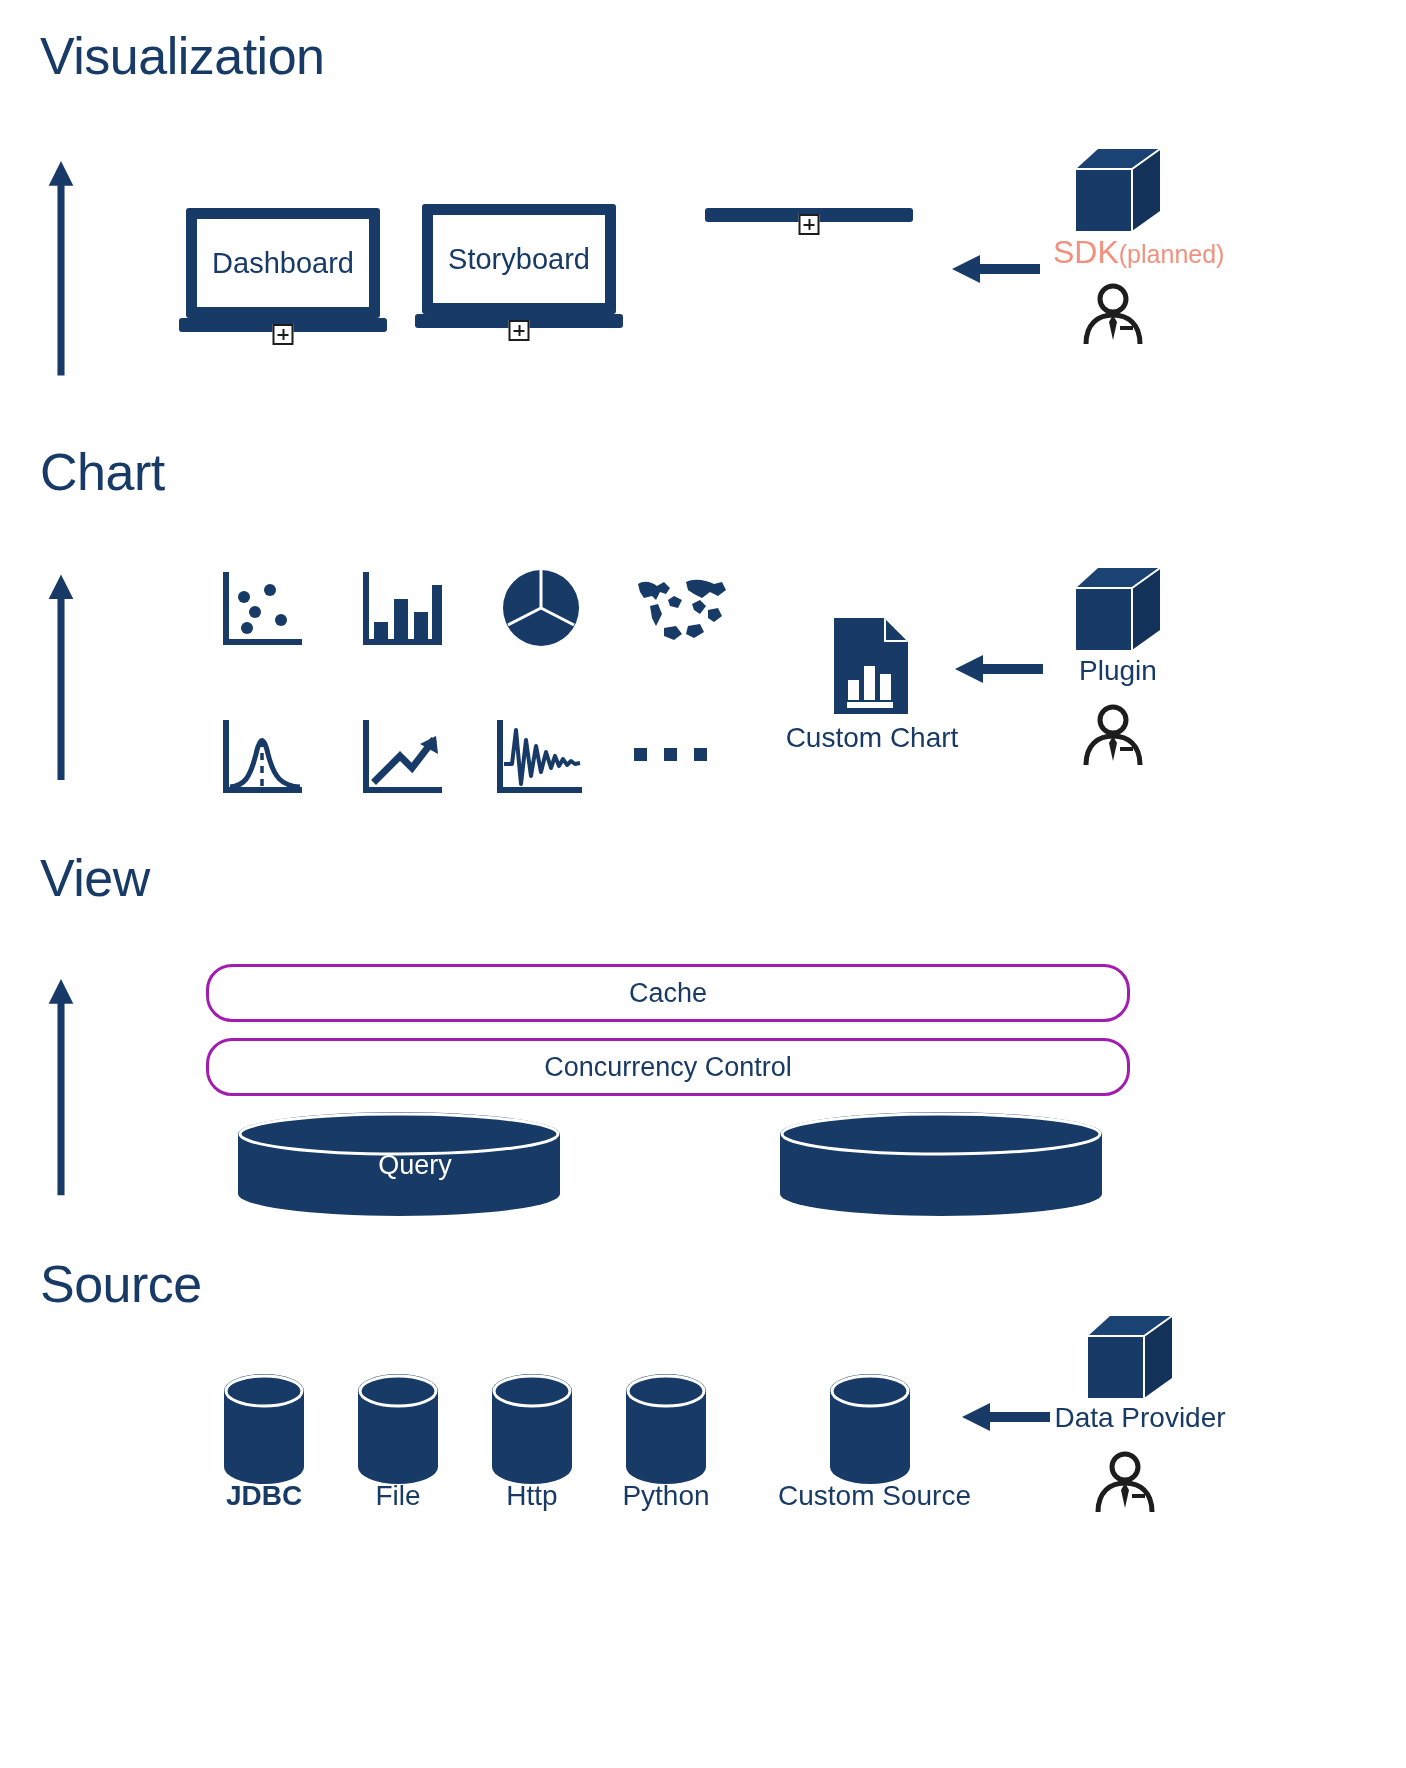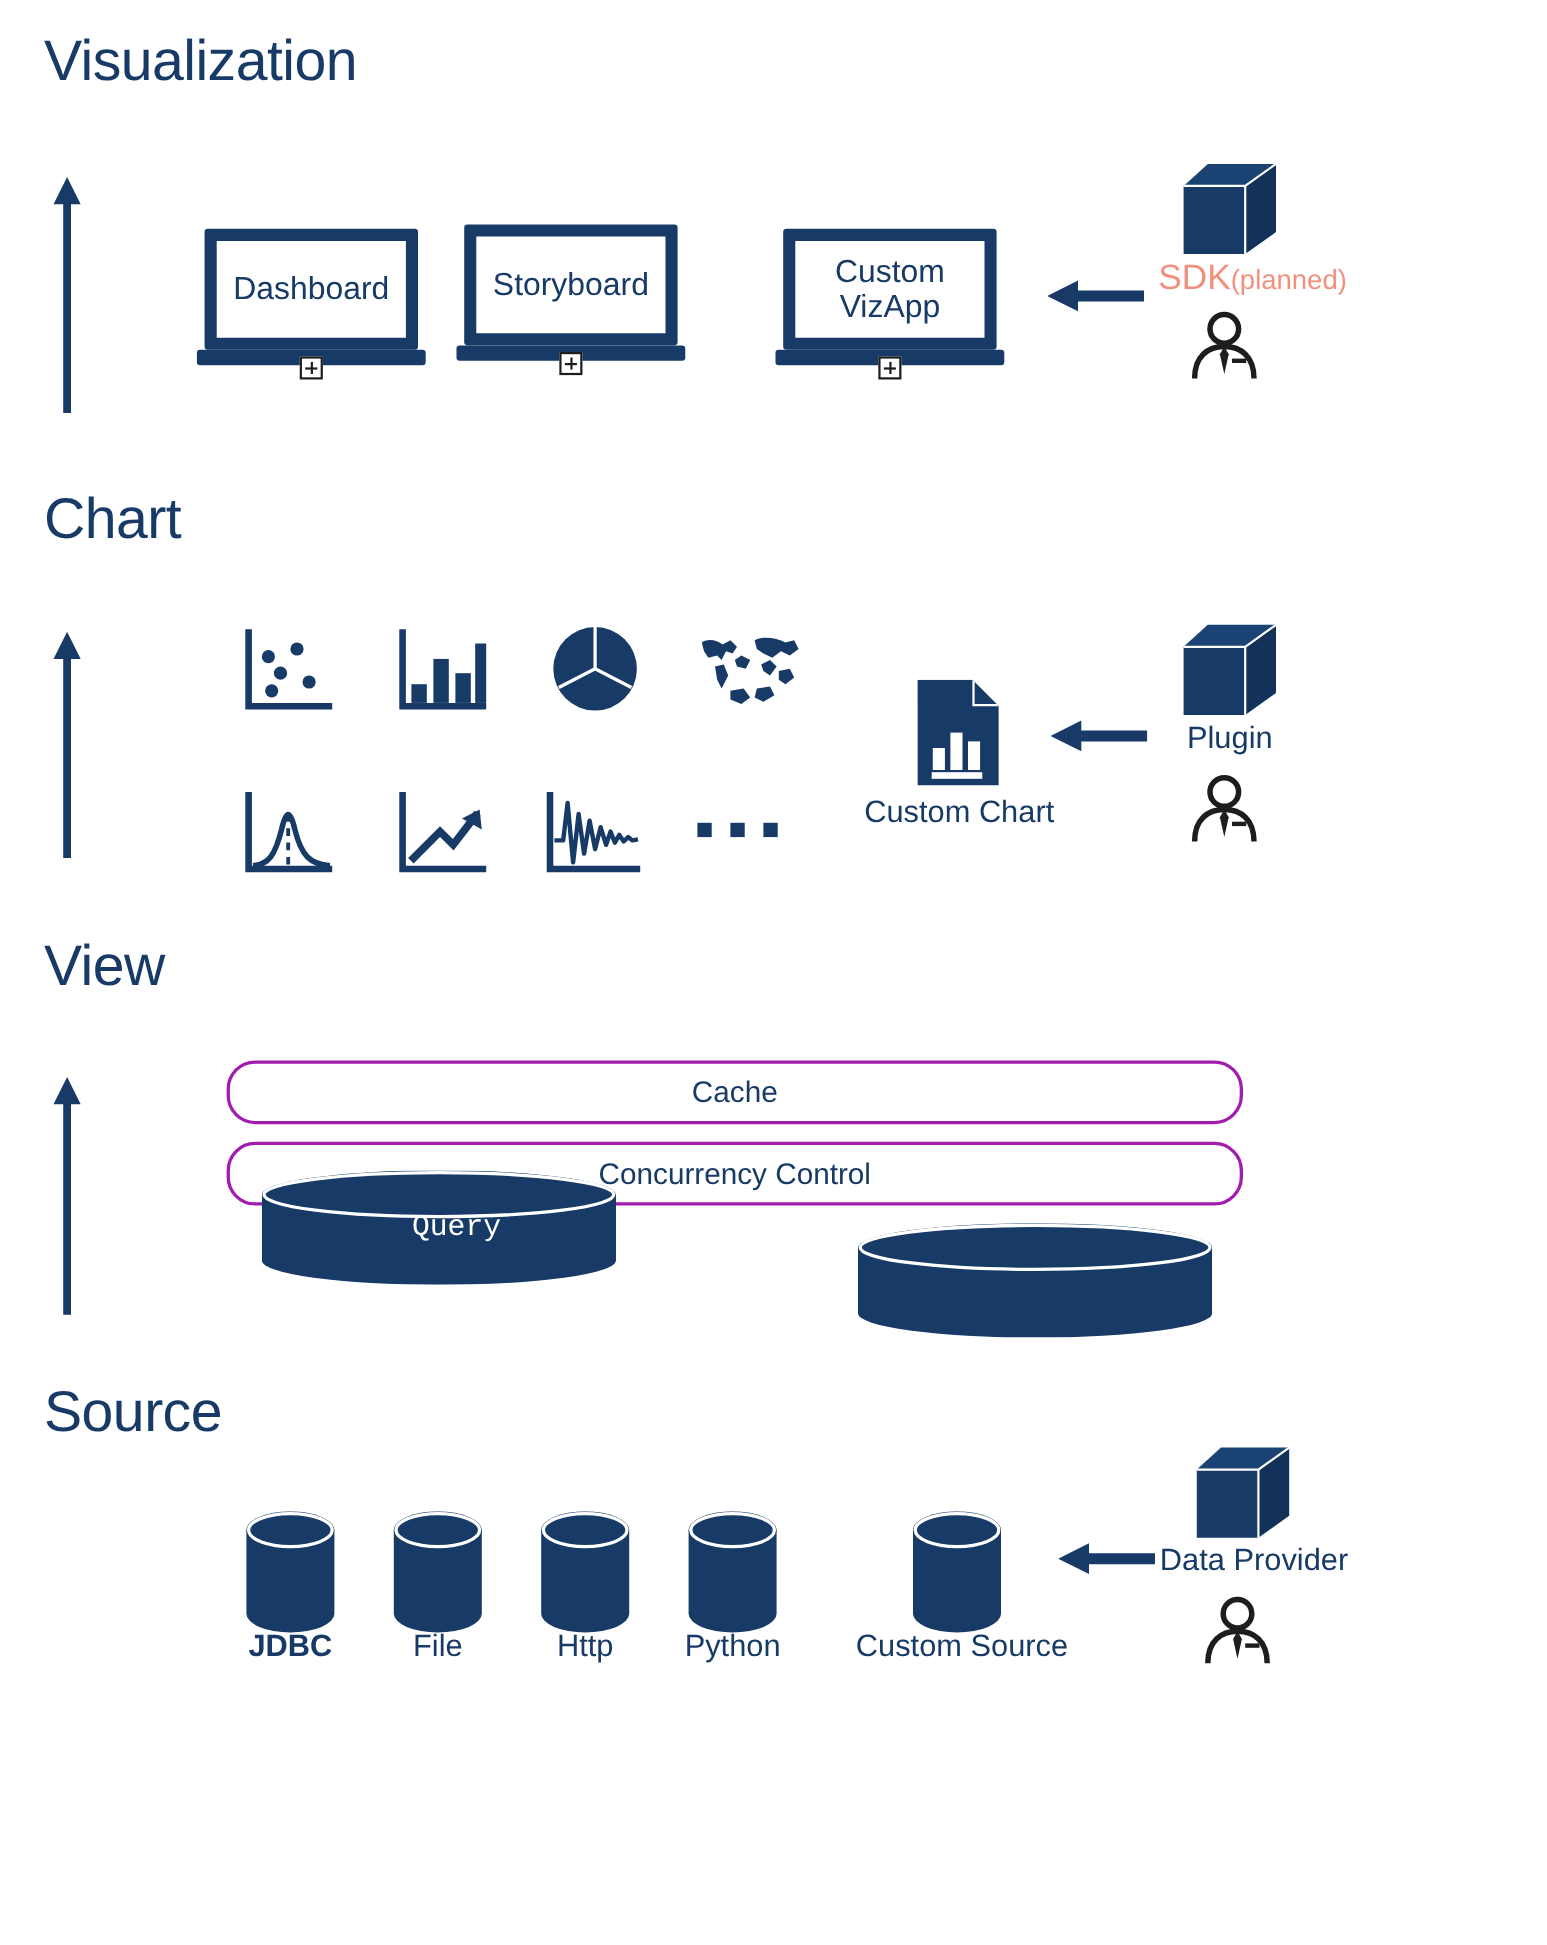--- a/index.html
+++ b/index.html
@@ -145,24 +145,20 @@
 </div>
 
 <div class="laptop" style="left:422px; top:204px; width:194px;">
   <div class="laptop-screen" style="height:110px;">Storyboard</div>
   <div class="laptop-base" style="width:208px; margin-left:-7px;">
     <div class="laptop-plus"></div>
   </div>
 </div>
 
 <div class="laptop" style="left:712px; top:208px; width:194px;">
-  <div class="laptop-screen" style="height:110px; flex-direction:column;">
-    <div>Custom</div>
-    <div>VizApp</div>
-  </div>
   <div class="laptop-base" style="width:208px; margin-left:-7px;">
     <div class="laptop-plus"></div>
   </div>
 </div>
 
 <svg class="left-arrow" style="left:952px; top:252px;" width="88" height="34" viewBox="0 0 88 34">
   <path d="M0 17 L28 3 L28 12 L88 12 L88 22 L28 22 L28 31 Z" fill="#173a66"></path>
 </svg>
 
 <svg class="cube" style="left:1070px; top:143px;" width="96" height="96" viewBox="0 0 96 96">
@@ -285,21 +281,21 @@
 </svg>
 
 <div class="pill" style="left:206px; top:964px; width:924px; height:58px;">
   <span>Cache</span>
 </div>
 
 <div class="pill" style="left:206px; top:1038px; width:924px; height:58px;">
   <span>Concurrency Control</span>
 </div>
 
-<div class="cylinder" style="left:238px; top:1064px; width:354px; height:104px;font-family:Liberation Mono, monospace;">
+<div class="cylinder" style="left:238px; top:1112px; width:354px; height:104px;">
   <svg width="322" height="104" viewBox="0 0 322 104">
     <path d="M0 22 L0 82 A161 22 0 0 0 322 82 L322 22 Z" fill="#173a66"></path>
     <ellipse cx="161" cy="22" rx="161" ry="22" fill="#173a66"></ellipse>
     <ellipse cx="161" cy="22" rx="159" ry="20" fill="none" stroke="#ffffff" stroke-width="3"></ellipse>
   </svg>
   <div class="cylinder-label" style="top:38px;">Query</div>
 </div>
 
 <div class="cylinder" style="left:780px; top:1112px; width:322px; height:104px;">
   <svg width="322" height="104" viewBox="0 0 322 104">

